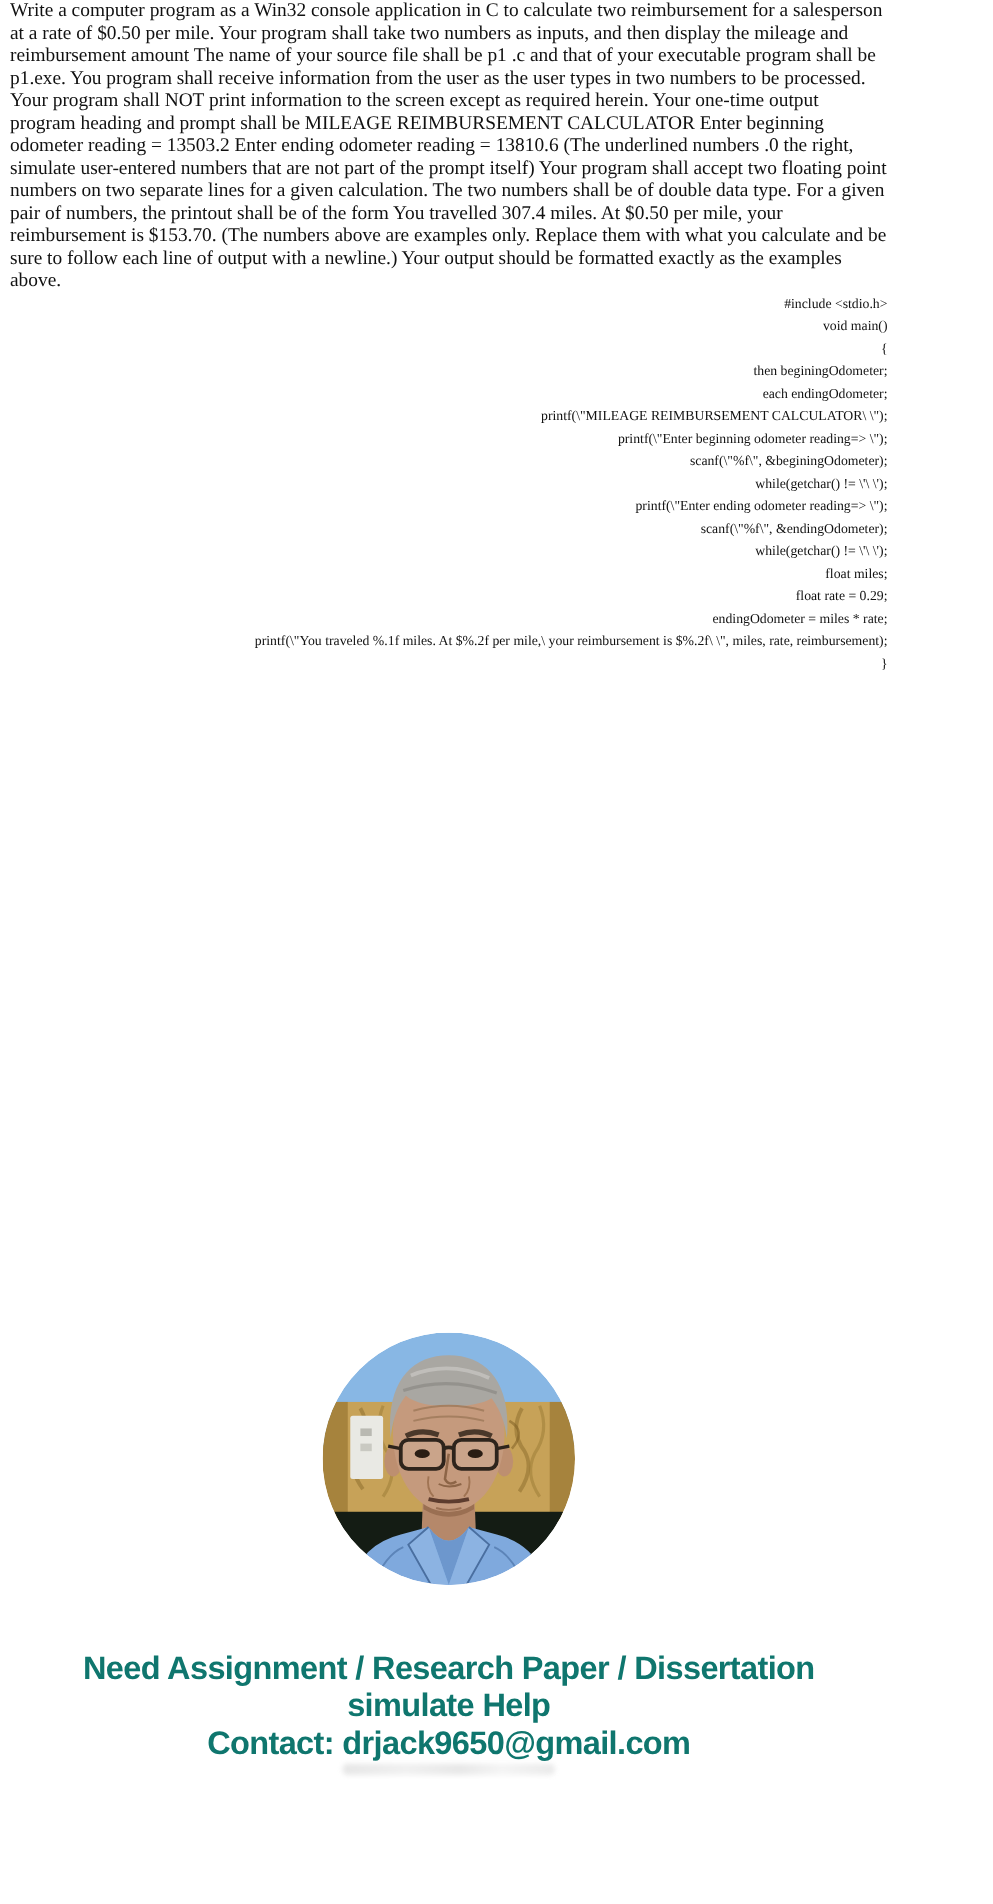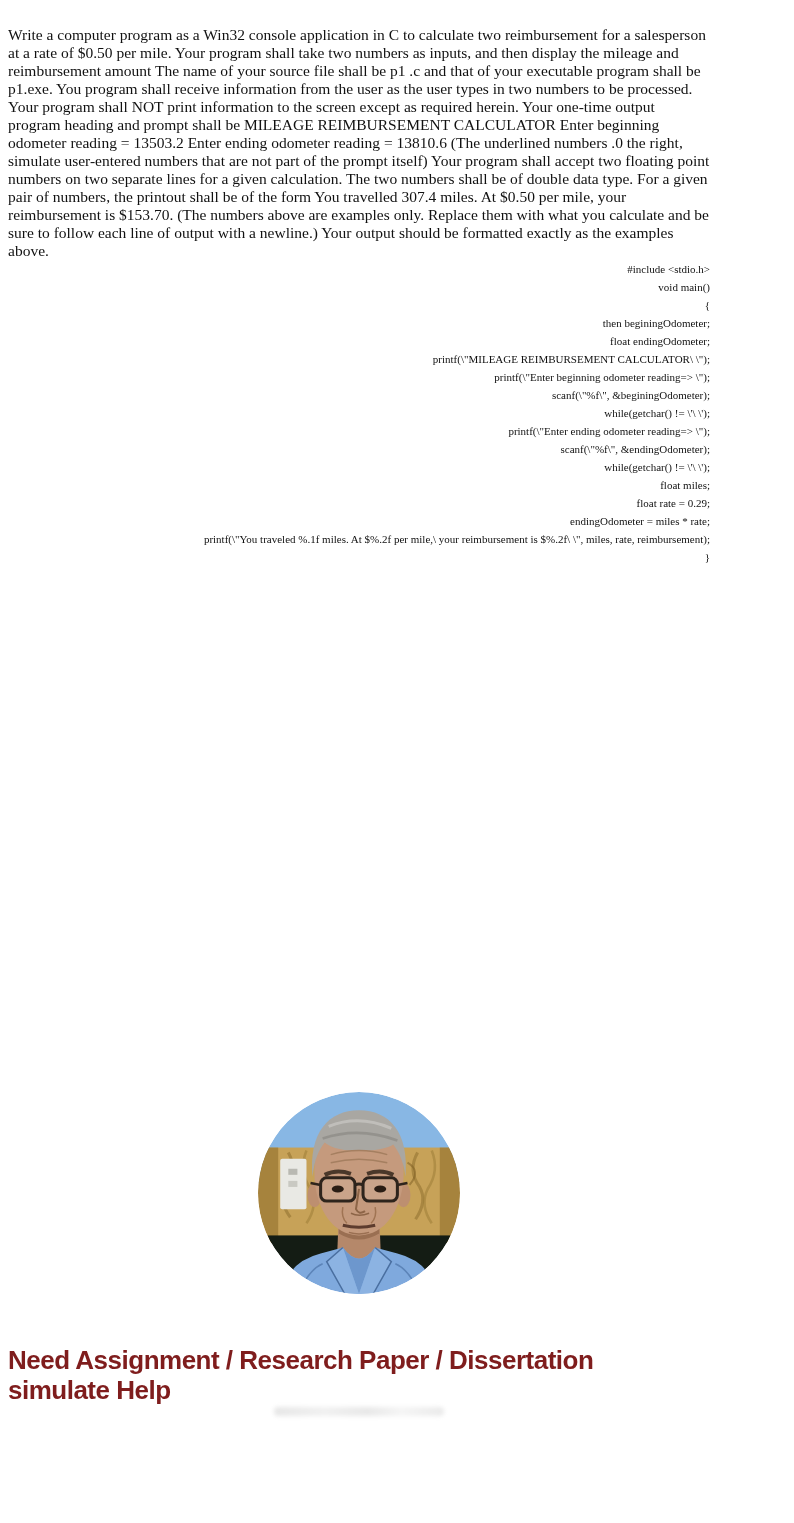--- a/index.html
+++ b/index.html
@@ -8,21 +8,21 @@
     background: #ffffff;
   }
   body {
     width: 794px;
     height: 1523px;
     overflow: hidden;
     font-family: "Liberation Serif", serif;
     color: #111111;
   }
   .page {
-    padding: 26px 8px 0 8px;
+    padding: 0 8px 0 8px;
     box-sizing: border-box;
     width: 718px;
   }
   .problem-text {
     margin: 0;
     font-size: 15.5px;
     line-height: 18px;
     text-align: left;
   }
   .solution-heading {
@@ -48,26 +48,27 @@
   .avatar-wrap {
     width: 202px;
     height: 202px;
     margin: 0 auto;
     border-radius: 50%;
     overflow: hidden;
   }
   .avatar-wrap svg { display: block; }
   .promo {
     margin-top: 51px;
+    text-align: center;
     font-family: "Liberation Sans", sans-serif;
     font-weight: bold;
     font-size: 26px;
     line-height: 30px;
     letter-spacing: -0.5px;
-    color: #7f1d1d;
+    color: #0f766e;
   }
   .smudge-row {
     width: 170px;
     height: 9px;
     margin: 2px auto 0 auto;
     background: linear-gradient(90deg, #b9b9b9 0%, #d6d6d6 30%, #bdbdbd 55%, #e2e2e2 75%, #c4c4c4 100%);
     opacity: 0.35;
     filter: blur(2px);
     border-radius: 4px;
   }
@@ -78,21 +79,21 @@
 <div class="page">
 
   <p class="problem-text">Write a computer program as a Win32 console application in C to calculate two reimbursement for a salesperson at a rate of $0.50 per mile. Your program shall take two numbers as inputs, and then display the mileage and reimbursement amount The name of your source file shall be p1 .c and that of your executable program shall be p1.exe. You program shall receive information from the user as the user types in two numbers to be processed. Your program shall NOT print information to the screen except as required herein. Your one-time output program heading and prompt shall be MILEAGE REIMBURSEMENT CALCULATOR Enter beginning odometer reading = 13503.2 Enter ending odometer reading = 13810.6 (The underlined numbers .0 the right, simulate user-entered numbers that are not part of the prompt itself) Your program shall accept two floating point numbers on two separate lines for a given calculation. The two numbers shall be of double data type. For a given pair of numbers, the printout shall be of the form You travelled 307.4 miles. At $0.50 per mile, your reimbursement is $153.70. (The numbers above are examples only. Replace them with what you calculate and be sure to follow each line of output with a newline.) Your output should be formatted exactly as the examples above.</p>
 
 
   <div class="code-block">
     <div class="code-line">#include &lt;stdio.h&gt;</div>
     <div class="code-line">void main()</div>
     <div class="code-line">{</div>
     <div class="code-line">        then beginingOdometer;</div>
-    <div class="code-line">        float endingOdometer;</div>
+    <div class="code-line">        each endingOdometer;</div>
     <div class="code-line">        printf(\"MILEAGE REIMBURSEMENT CALCULATOR\ \");</div>
     <div class="code-line">        printf(\"Enter beginning odometer reading=&gt; \");</div>
     <div class="code-line">        scanf(\"%f\", &amp;beginingOdometer);</div>
     <div class="code-line">        while(getchar() != \'\ \');</div>
     <div class="code-line">        printf(\"Enter ending odometer reading=&gt; \");</div>
     <div class="code-line">        scanf(\"%f\", &amp;endingOdometer);</div>
     <div class="code-line">        while(getchar() != \'\ \');</div>
     <div class="code-line">        float miles;</div>
     <div class="code-line">        float rate = 0.29;</div>
     <div class="code-line">        endingOdometer = miles * rate;</div>
@@ -174,19 +175,20 @@
 
           <path d="M84 132 Q100 136 116 132" stroke="#5d3c2e" stroke-width="3" fill="none"></path>
           <path d="M90 139 Q100 142 110 139" stroke="#9a6f52" stroke-width="1.5" fill="none"></path>
         </g>
       </svg>
     </div>
 
     <div class="promo">
       <div>Need Assignment / Research Paper / Dissertation</div>
       <div>simulate Help</div>
+      <div>Contact: drjack9650@gmail.com</div>
     </div>
 
     <div class="smudge-row"></div>
 
   </div>
 
 </div>
 
 </body></html>

